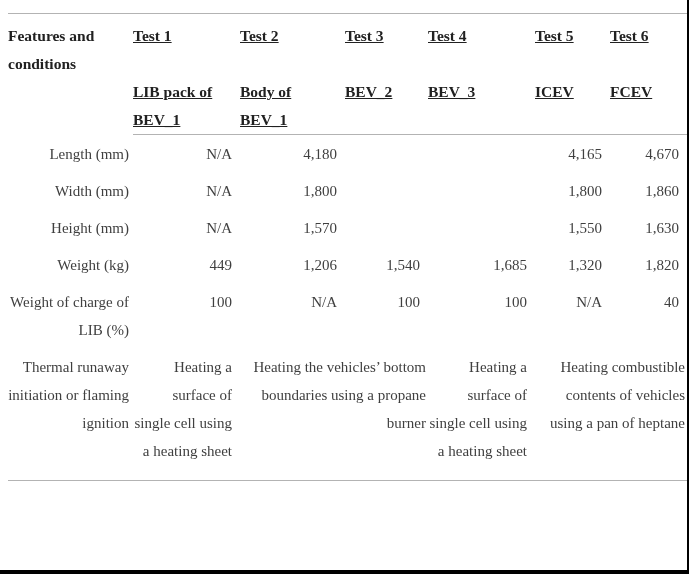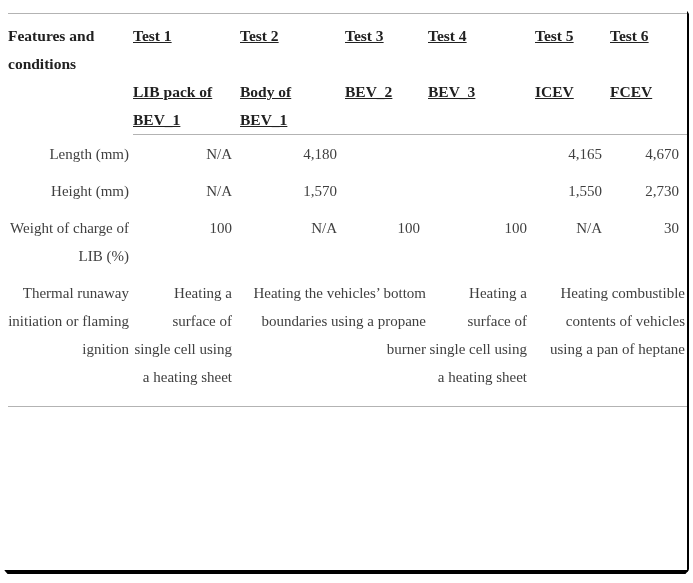--- a/index.html
+++ b/index.html
@@ -2,21 +2,20 @@
 <html><head>
 <meta charset="utf-8">
 <style>
   html,body{margin:0;padding:0;background:#ffffff;}
   .canvas{
     position:relative;
     width:693px;height:583px;
     background:#ffffff;
     font-family:"Liberation Serif","DejaVu Serif",serif;
     overflow:hidden;
-    border-radius:28px;
   }
   .page{
     position:absolute;top:0;left:0;
     width:687px;height:570px;
     border-right:2px solid #000000;
     border-bottom:4px solid #000000;
     background:#ffffff;
   }
   table.ftable{
     border-collapse:collapse;
@@ -107,41 +106,59 @@
       <tr>
         <td class="feat">Length (mm)</td>
         <td>N/A</td>
         <td>4,180</td>
         <td></td>
         <td></td>
         <td>4,165</td>
         <td>4,670</td>
       </tr>
 
+      <tr>
+        <td class="feat">Width (mm)</td>
+        <td>N/A</td>
+        <td>1,800</td>
+        <td></td>
+        <td></td>
+        <td>1,800</td>
+        <td>1,860</td>
+      </tr>
 
       <tr>
         <td class="feat">Height (mm)</td>
         <td>N/A</td>
         <td>1,570</td>
         <td></td>
         <td></td>
         <td>1,550</td>
-        <td>2,730</td>
+        <td>1,630</td>
       </tr>
 
+      <tr>
+        <td class="feat">Weight (kg)</td>
+        <td>449</td>
+        <td>1,206</td>
+        <td>1,540</td>
+        <td>1,685</td>
+        <td>1,320</td>
+        <td>1,820</td>
+      </tr>
 
 
       <tr>
         <td class="feat">Weight of charge of LIB (%)</td>
         <td>100</td>
         <td>N/A</td>
         <td>100</td>
         <td>100</td>
         <td>N/A</td>
-        <td>30</td>
+        <td>40</td>
       </tr>
 
       <tr class="lastrow">
         <td class="feat">Thermal runaway initiation or flaming ignition</td>
         <td>Heating a surface of single cell using a heating sheet</td>
         <td class="span2" colspan="2">Heating the vehicles’ bottom boundaries using a propane burner</td>
         <td>Heating a surface of single cell using a heating sheet</td>
         <td class="span2" colspan="2">Heating combustible contents of vehicles using a pan of heptane</td>
       </tr>
     </tbody>

